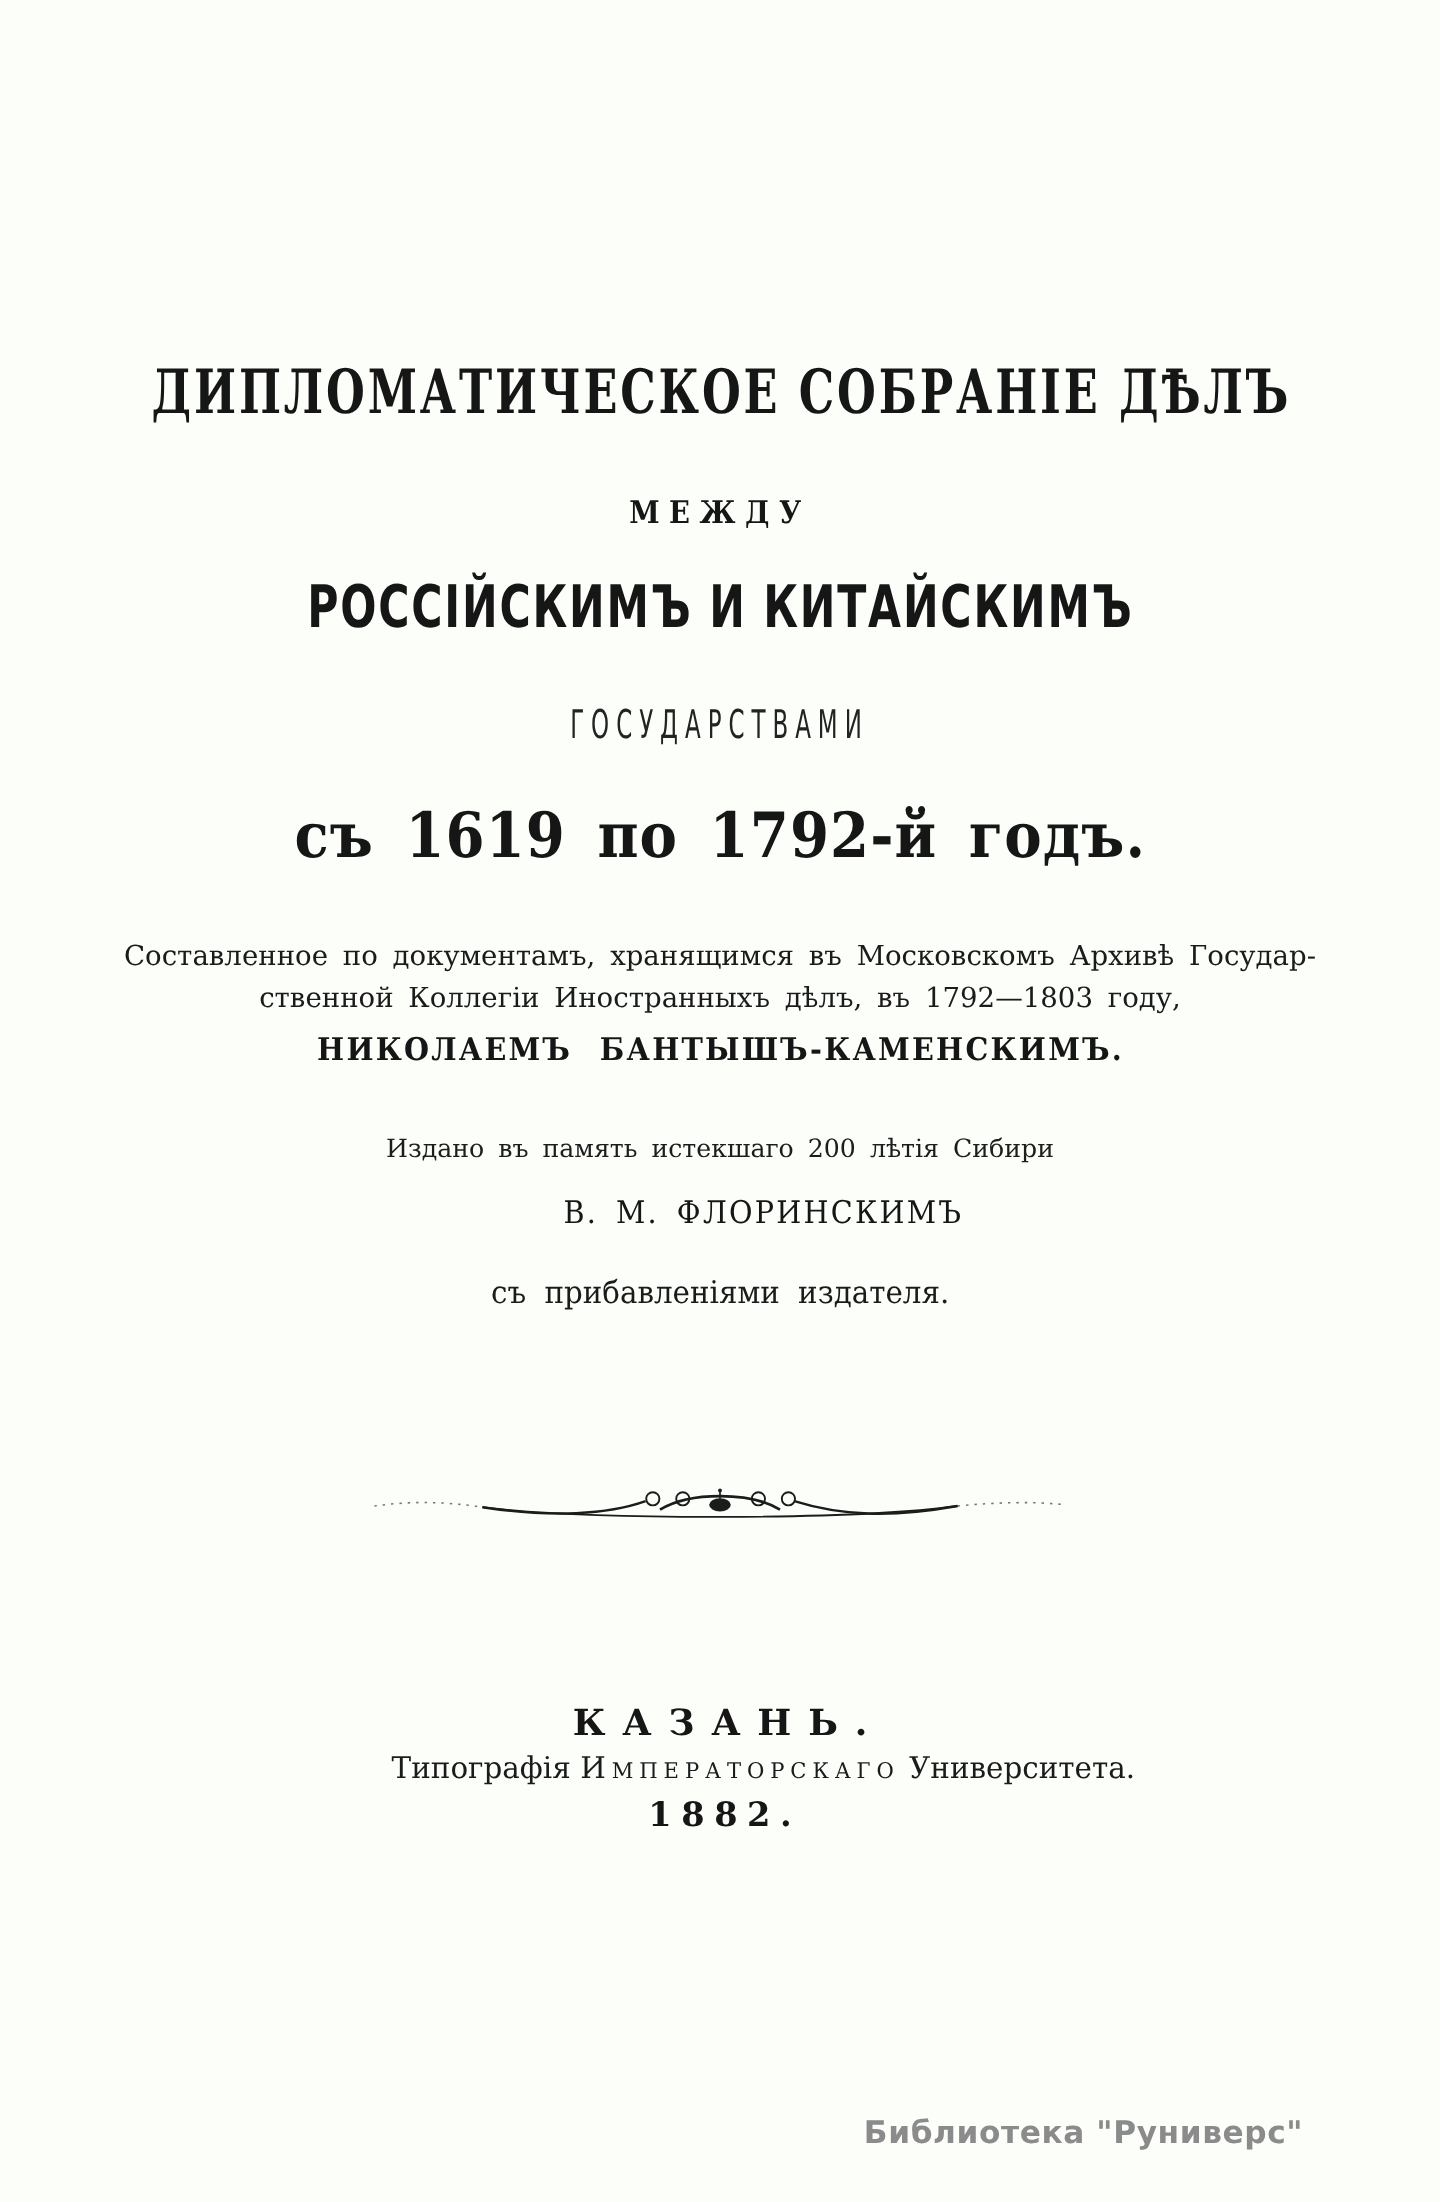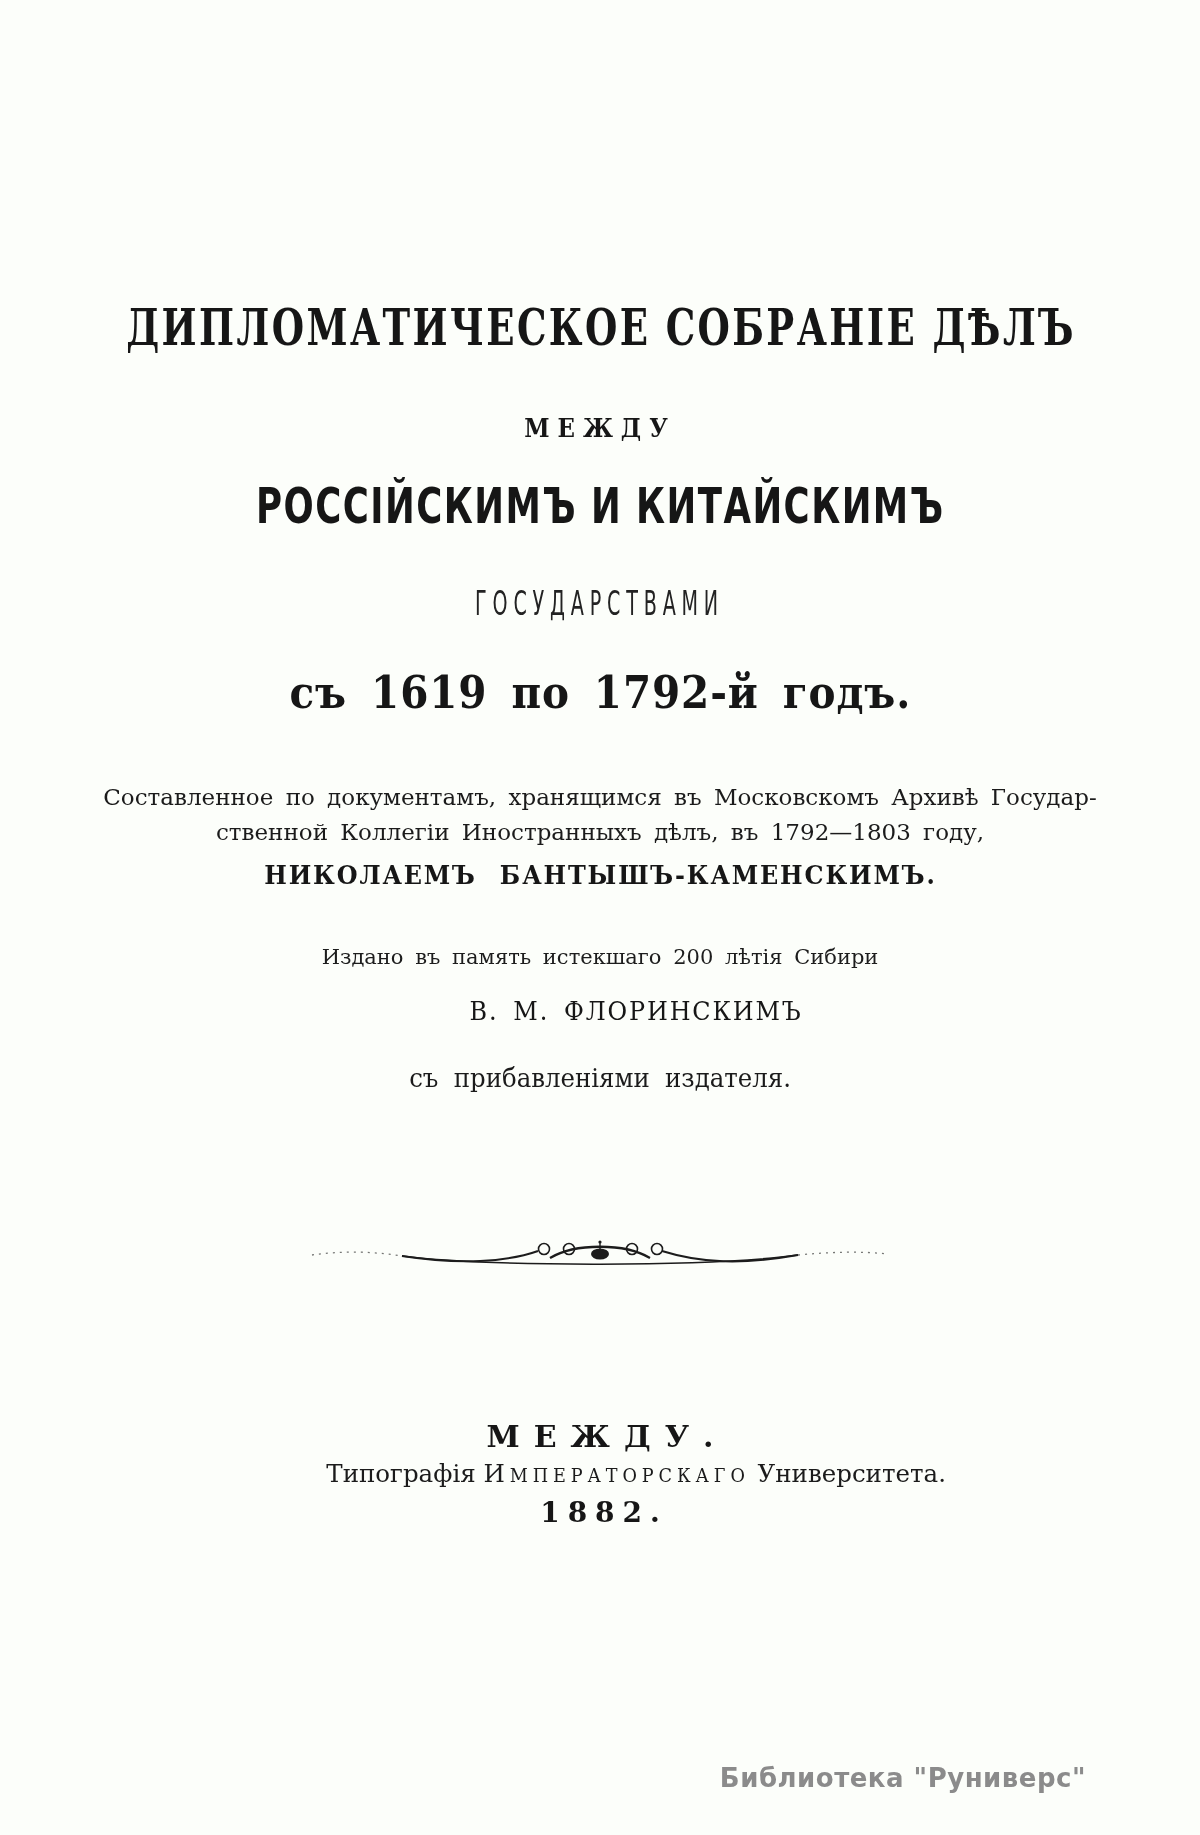--- a/index.html
+++ b/index.html
@@ -69,21 +69,21 @@
     font-size: 33px;
     letter-spacing: 10px;
     color: #232323;
   }
   .gosudarstvami .cond { transform: scaleX(0.58) scaleY(1.0); }
 
   
   .date-range {
     top: 666px;
     font-weight: bold;
-    font-size: 45px;
+    font-size: 52px;
     letter-spacing: 1px;
     word-spacing: 10px;
   }
   .date-range .cond { transform: scaleX(0.9); }
 
   
   .compiled {
     top: 780px;
     font-size: 23px;
     line-height: 35px;
@@ -235,21 +235,21 @@
     <ellipse cx="290" cy="16" rx="9" ry="5.5" fill="#1c1c1c"></ellipse>
     <path class="ink" d="M290 4 L290 11" stroke-width="1.4"></path>
     <circle cx="290" cy="4" r="1.6" fill="#1c1c1c"></circle>
     <circle class="ink" cx="322" cy="11" r="5.5" stroke-width="1.6"></circle>
     <circle class="ink" cx="347" cy="11" r="5.5" stroke-width="1.6"></circle>
     <path class="ink" d="M352 13 C390 25 432 27 488 17" stroke-width="2"></path>
     <path class="ink" d="M488 17 C520 14 550 13 578 16" stroke-width="1.3" stroke-dasharray="2 5" opacity="0.6"></path>
   </svg>
 
   <div class="abs city">
-    <span>МЕЖДУ.</span>
+    <span>КАЗАНЬ.</span>
   </div>
 
   <div class="abs printer">
     <span class="cond">
       <span>Типографія</span>
       <span class="caps-spaced">Императорскаго</span>
       <span>Университета.</span>
     </span>
   </div>
 

